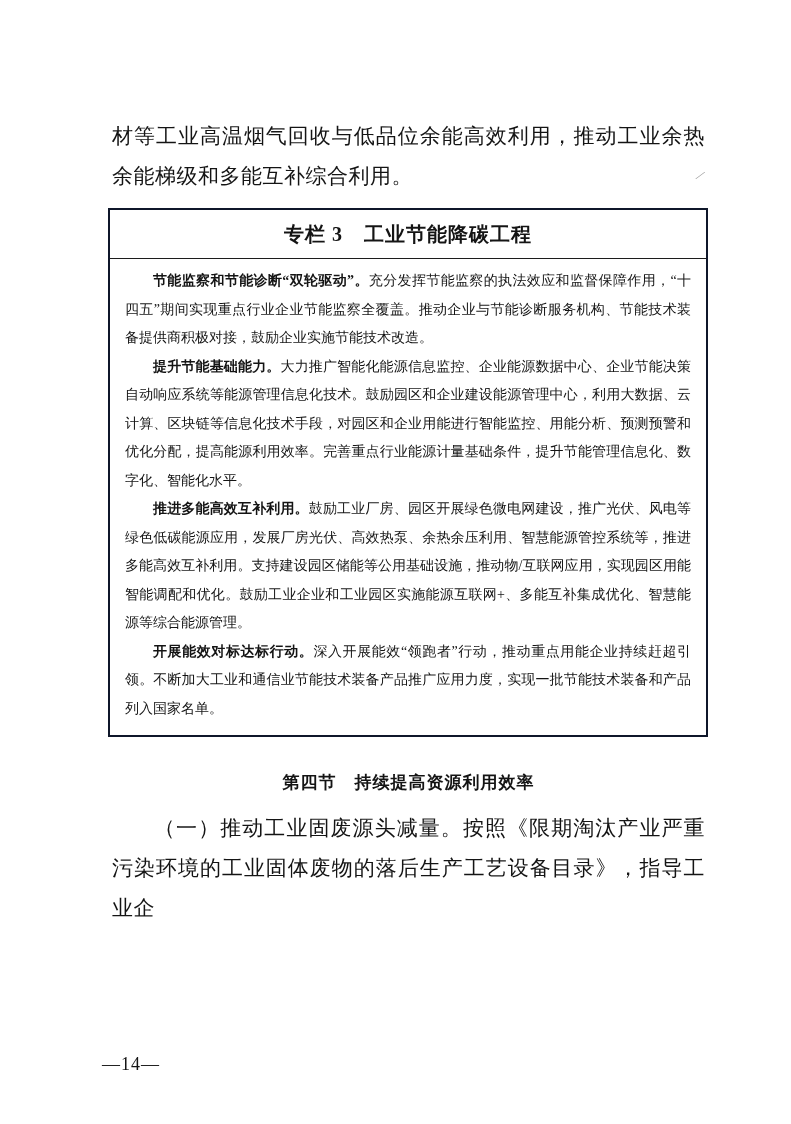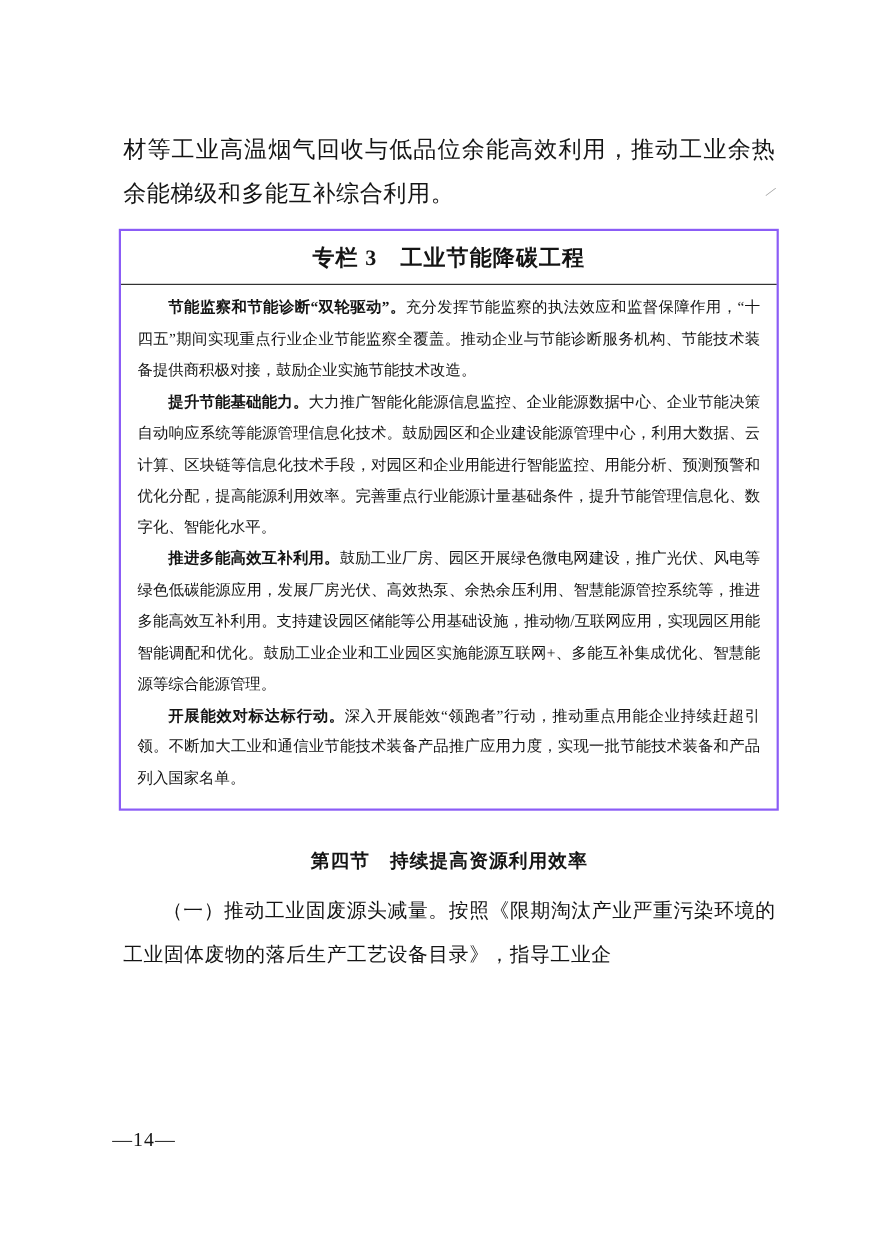--- a/index.html
+++ b/index.html
@@ -32,21 +32,21 @@
   }
   .scan-artifact {
     position: absolute;
     top: 168px;
     right: 90px;
     color: #9a9a9a;
     font-size: 14px;
     transform: rotate(18deg);
   }
   .callout-box {
-    border: 2px solid #8b5cf6;
+    border: 2px solid #0f172a;
     margin: 0 15px 0 -4px;
     width: 600px;
     box-sizing: border-box;
   }
   .box-title {
     text-align: center;
     font-weight: bold;
     font-size: 20px;
     padding: 11px 0 10px 0;
     border-bottom: 1px solid #1c1c1c;
@@ -67,30 +67,30 @@
   }
   .section-heading {
     margin: 34px 0 14px 0;
     text-align: center;
     font-size: 17px;
     font-weight: bold;
     letter-spacing: 1px;
   }
   .body-paragraph {
     margin: 0;
-    font-size: 18px;
+    font-size: 21px;
     line-height: 40px;
     text-align: justify;
     letter-spacing: 0.5px;
     text-indent: 2em;
   }
   .page-number {
     position: absolute;
     left: 102px;
-    top: 1026px;
+    top: 1054px;
     font-size: 18px;
     letter-spacing: 1px;
   }
 </style>
 </head>
 <body>
 
 <div class="page">
 
   <p class="intro-paragraph">材等工业高温烟气回收与低品位余能高效利用，推动工业余热余能梯级和多能互补综合利用。</p>

